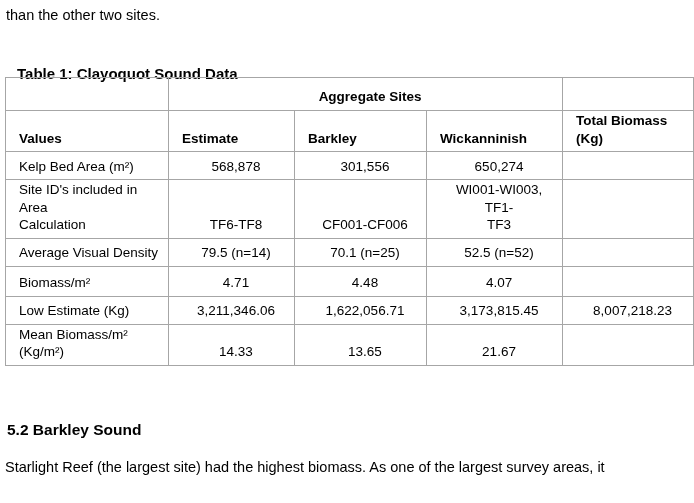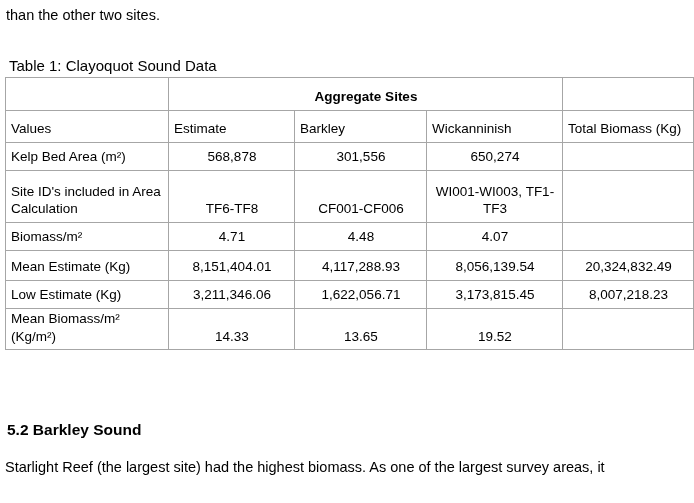--- a/index.html
+++ b/index.html
@@ -20,36 +20,36 @@
     left: 5px;
     top: 5px;
     margin: 1px;
     font-size: 14.5px;
     line-height: 18px;
   }
   .caption {
     position: absolute;
     left: 5px;
     top: 52px;
-    margin: 4px;
+    margin: 12px;
     font-size: 15px;
-    font-weight: normal;
+    font-weight: bold;
     line-height: 19px;
   }
   table.data-table {
     position: absolute;
     left: 5px;
     top: 77px;
     width: 688px;
     border-collapse: collapse;
     table-layout: fixed;
   }
   table.data-table td {
     border: 1px solid #a6a6a6;
-    padding: 1px 4px 4px 5px;
+    padding: 1px 4px 4px 13px;
     vertical-align: bottom;
     font-size: 13.5px;
     line-height: 1.3;
     white-space: pre-line;
     overflow: hidden;
   }
   table.data-table tr:nth-child(1)  { height: 33px; }
   table.data-table tr:nth-child(2)  { height: 32px; }
   table.data-table tr:nth-child(3)  { height: 28px; }
   table.data-table tr:nth-child(4)  { height: 52px; }
@@ -59,21 +59,21 @@
   table.data-table tr:nth-child(8)  { height: 29px; }
   table.data-table tr:nth-child(9)  { height: 31px; }
   table.data-table tr:nth-child(10) { height: 34px; }
   td.group {
     text-align: center;
     font-weight: bold;
     padding-bottom: 7px;
     white-space: nowrap;
   }
   td.head {
-    font-weight: normal;
+    font-weight: bold;
     text-align: left;
     white-space: nowrap;
   }
   td.lbl {
     text-align: left;
   }
   td.num {
     text-align: center;
   }
   .section-heading {
@@ -134,45 +134,45 @@
       <tr>
         <td class="lbl">Site ID's included in Area
 Calculation</td>
         <td class="num">TF6-TF8</td>
         <td class="num">CF001-CF006</td>
         <td class="num">WI001-WI003, TF1-
 TF3</td>
         <td class="num"></td>
       </tr>
       <tr>
+        <td class="lbl">Average Visual Density</td>
+        <td class="num">79.5 (n=14)</td>
+        <td class="num">70.1 (n=25)</td>
+        <td class="num">52.5 (n=52)</td>
+        <td class="num"></td>
+      </tr>
+      <tr>
         <td class="lbl">Biomass/m²</td>
         <td class="num">4.71</td>
         <td class="num">4.48</td>
         <td class="num">4.07</td>
         <td class="num"></td>
-      </tr>
-      <tr>
-        <td class="lbl">Mean Estimate (Kg)</td>
-        <td class="num">8,151,404.01</td>
-        <td class="num">4,117,288.93</td>
-        <td class="num">8,056,139.54</td>
-        <td class="num">20,324,832.49</td>
       </tr>
       <tr>
         <td class="lbl">Low Estimate (Kg)</td>
         <td class="num">3,211,346.06</td>
         <td class="num">1,622,056.71</td>
         <td class="num">3,173,815.45</td>
         <td class="num">8,007,218.23</td>
       </tr>
       <tr>
         <td class="lbl">Mean Biomass/m² (Kg/m²)</td>
         <td class="num">14.33</td>
         <td class="num">13.65</td>
-        <td class="num">19.52</td>
+        <td class="num">21.67</td>
         <td class="num"></td>
       </tr>
     </tbody>
   </table>
 
   <p class="section-heading">5.2 Barkley Sound</p>
 
   <div class="para">
     <div>Starlight Reef (the largest site) had the highest biomass. As one of the largest survey areas, it</div>
   </div>

